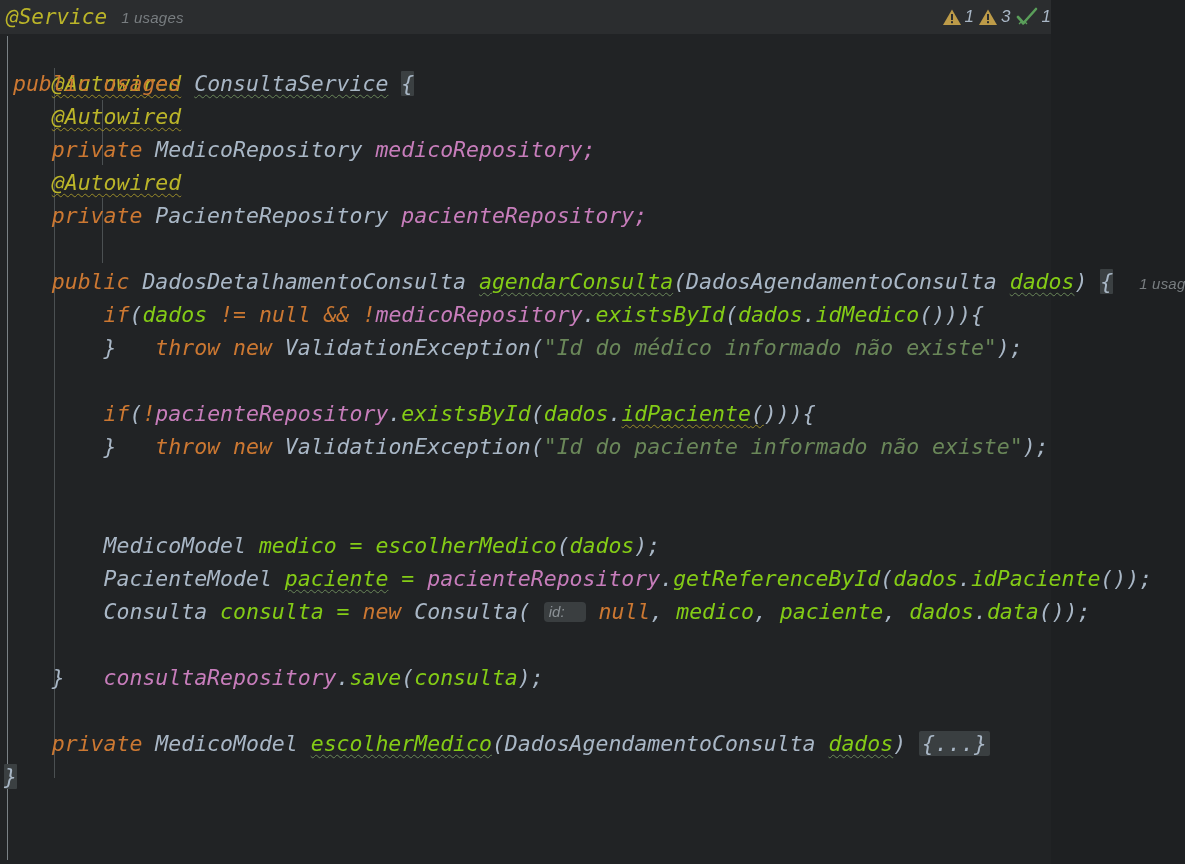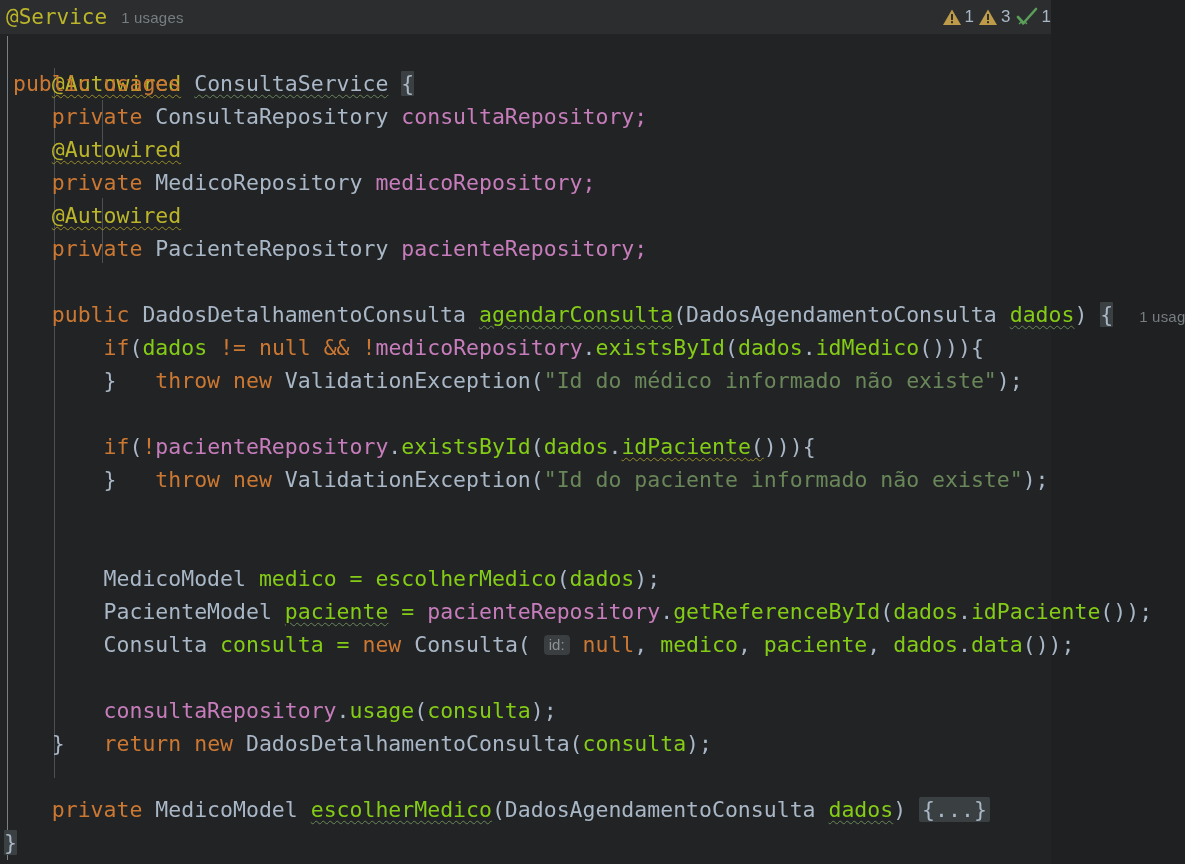--- a/index.html
+++ b/index.html
@@ -13,20 +13,21 @@
     overflow: hidden;
     font-family: "DejaVu Sans Mono", "Liberation Mono", monospace;
   }
 
   #editor {
     position: relative;
     width: 1051px;
     height: 864px;
     background: #212325;
     color: #a9b7c6;
+    font-style: italic;
   }
 
   
   .hint-row {
     position: relative;
     height: 34px;
     background: #2b2d2f;
     display: flex;
     align-items: center;
   }
@@ -113,21 +114,21 @@
     border-radius: 1px;
   }
 
   
   .param-hint {
     background: #3a3e40;
     color: #8c9296;
     font-family: "Liberation Sans", sans-serif;
     font-size: 15px;
     border-radius: 4px;
-    padding: 1px 5px 2px 5px;
+    padding: 1px 21px 2px 5px;
     position: relative;
     top: -2px;
   }
 
   
   .fold {
     background: #3a3f41;
     color: #a9b7c6;
     border-radius: 2px;
     padding: 0 3px;
@@ -191,23 +192,20 @@
 
     <div class="guide bright" style="left:7px; top:2px; height:824px;"></div>
     <div class="guide" style="left:54px; top:34px; height:710px;"></div>
     <div class="guide" style="left:102px; top:66px; height:65px;"></div>
     <div class="guide" style="left:102px; top:164px; height:65px;"></div>
 
     <div class="line">
 <span class="pad">    </span><span class="ann" style="text-decoration:underline wavy #9a8c2a;text-decoration-thickness:1px;text-underline-offset:3px;">@Autowired</span>
     </div>
 
-    <div class="line">
-<span class="pad">    </span><span class="kw">private</span><span class="plain"> </span><span class="type">ConsultaRepository</span><span class="plain"> </span><span class="field">consultaRepository</span><span class="field">;</span>
-    </div>
 
     <div class="line">
 <span class="pad">    </span><span class="ann" style="text-decoration:underline wavy #9a8c2a;text-decoration-thickness:1px;text-underline-offset:3px;">@Autowired</span>
     </div>
 
     <div class="line">
 <span class="pad">    </span><span class="kw">private</span><span class="plain"> </span><span class="type">MedicoRepository</span><span class="plain"> </span><span class="field">medicoRepository</span><span class="field">;</span>
     </div>
 
     <div class="line">
@@ -254,26 +252,23 @@
 <span class="pad">        </span><span class="type">PacienteModel</span><span class="plain"> </span><span class="plain sq-green">paciente</span><span class="plain"> = </span><span class="field">pacienteRepository</span><span class="punct">.</span><span class="plain">getReferenceById</span><span class="punct">(</span><span class="plain">dados</span><span class="punct">.</span><span class="plain">idPaciente</span><span class="punct">());</span>
     </div>
 
     <div class="line">
 <span class="pad">        </span><span class="type">Consulta</span><span class="plain"> </span><span class="plain">consulta</span><span class="plain"> = </span><span class="kw">new</span><span class="plain"> </span><span class="type">Consulta</span><span class="punct">( </span><span class="param-hint">id:</span><span class="plain"> </span><span class="kw">null</span><span class="punct">, </span><span class="plain">medico</span><span class="punct">, </span><span class="plain">paciente</span><span class="punct">, </span><span class="plain">dados</span><span class="punct">.</span><span class="plain">data</span><span class="punct">());</span>
     </div>
 
     <div class="line">&nbsp;</div>
 
     <div class="line">
-<span class="pad">        </span><span class="field">consultaRepository</span><span class="punct">.</span><span class="plain">usage</span><span class="punct">(</span><span class="plain">consulta</span><span class="punct">);</span>
-    </div>
-
-    <div class="line">
-<span class="pad">        </span><span class="kw">return</span><span class="plain"> </span><span class="kw">new</span><span class="plain"> </span><span class="type">DadosDetalhamentoConsulta</span><span class="punct">(</span><span class="plain">consulta</span><span class="punct">);</span>
-    </div>
+<span class="pad">        </span><span class="field">consultaRepository</span><span class="punct">.</span><span class="plain">save</span><span class="punct">(</span><span class="plain">consulta</span><span class="punct">);</span>
+    </div>
+
 
     <div class="line"><span class="pad">    </span><span class="punct">}</span></div>
 
     <div class="line">
 <span class="pad">    </span><span class="kw">private</span><span class="plain"> </span><span class="type">MedicoModel</span><span class="plain"> </span><span class="method sq-green">escolherMedico</span><span class="punct">(</span><span class="type">DadosAgendamentoConsulta</span><span class="plain"> </span><span class="plain sq-green">dados</span><span class="punct">) </span><span class="fold">{...}</span>
     </div>
 
     <div class="line" style="padding-left:4px;">
 <span class="punct brace-hl">}</span>
     </div>

